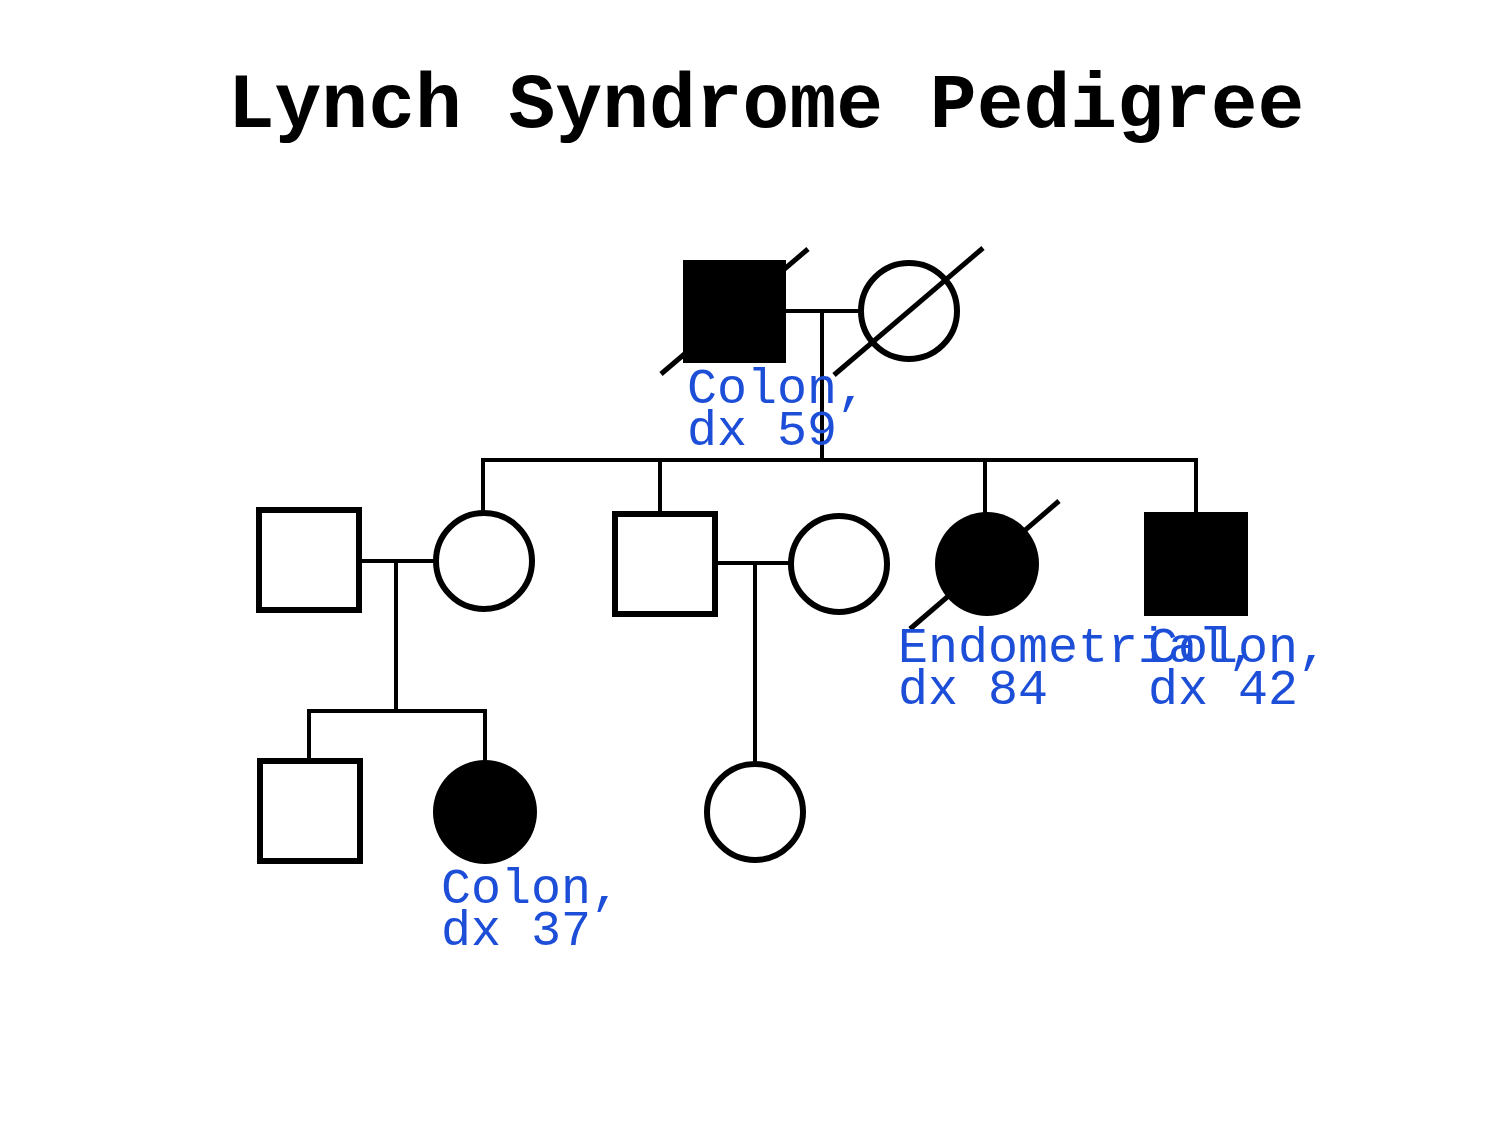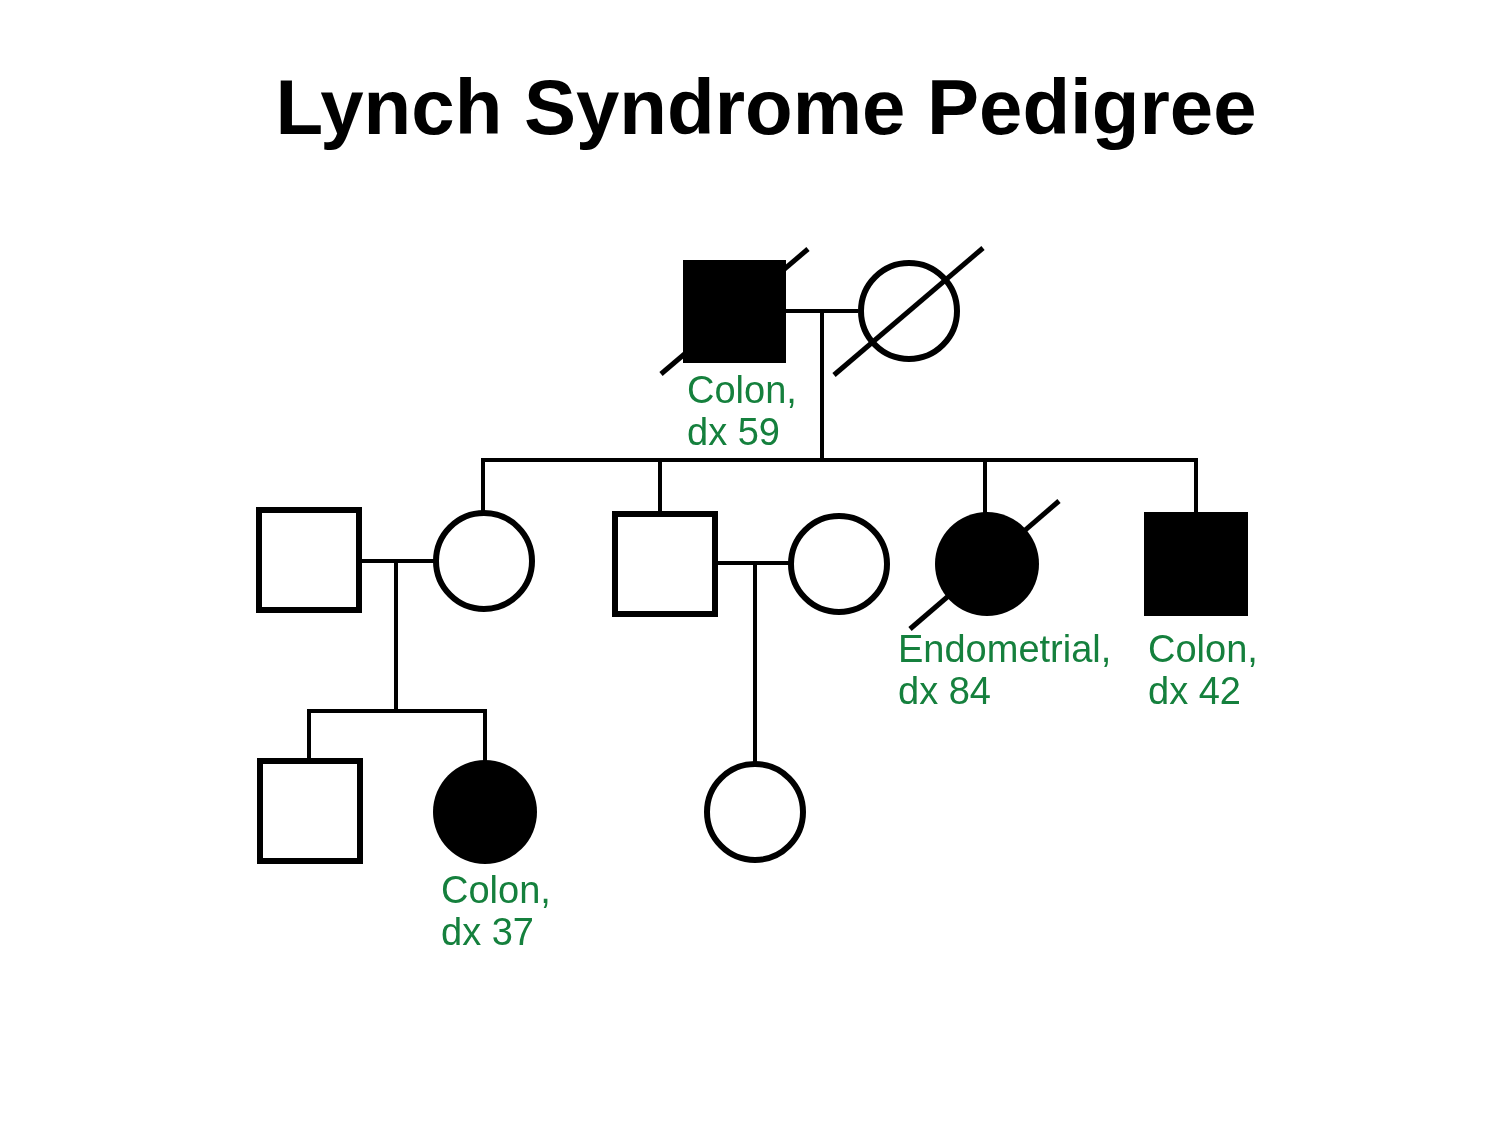--- a/index.html
+++ b/index.html
@@ -5,44 +5,44 @@
   html, body {
     margin: 0;
     padding: 0;
     background: #ffffff;
   }
   #canvas {
     position: relative;
     width: 1336px;
     height: 1125px;
     background: #ffffff;
-    font-family: Liberation Sans, sans-serif;
+    font-family: Liberation Mono, monospace;
     overflow: hidden;
   }
   .page-title {
     position: absolute;
     top: 62px;
     left: 766px;
     transform: translateX(-50%);
     font-size: 78px;
     font-weight: bold;
     color: #000000;
     white-space: nowrap;
     letter-spacing: 0px;
   }
   .pedigree-svg {
     position: absolute;
     left: 0;
     top: 0;
   }
   .node-label {
     position: absolute;
-    font-size: 38px;
+    font-size: 50px;
     line-height: 42px;
-    color: #15803d;
+    color: #1d4ed8;
     white-space: pre-line;
   }
   .lbl-gen1-father { left: 687px; top: 369px; }
   .lbl-gen2-affected-daughter { left: 898px; top: 628px; }
   .lbl-gen2-affected-son { left: 1148px; top: 628px; }
   .lbl-gen3-affected-granddaughter { left: 441px; top: 869px; }
 </style>
 </head>
 <body>
 

